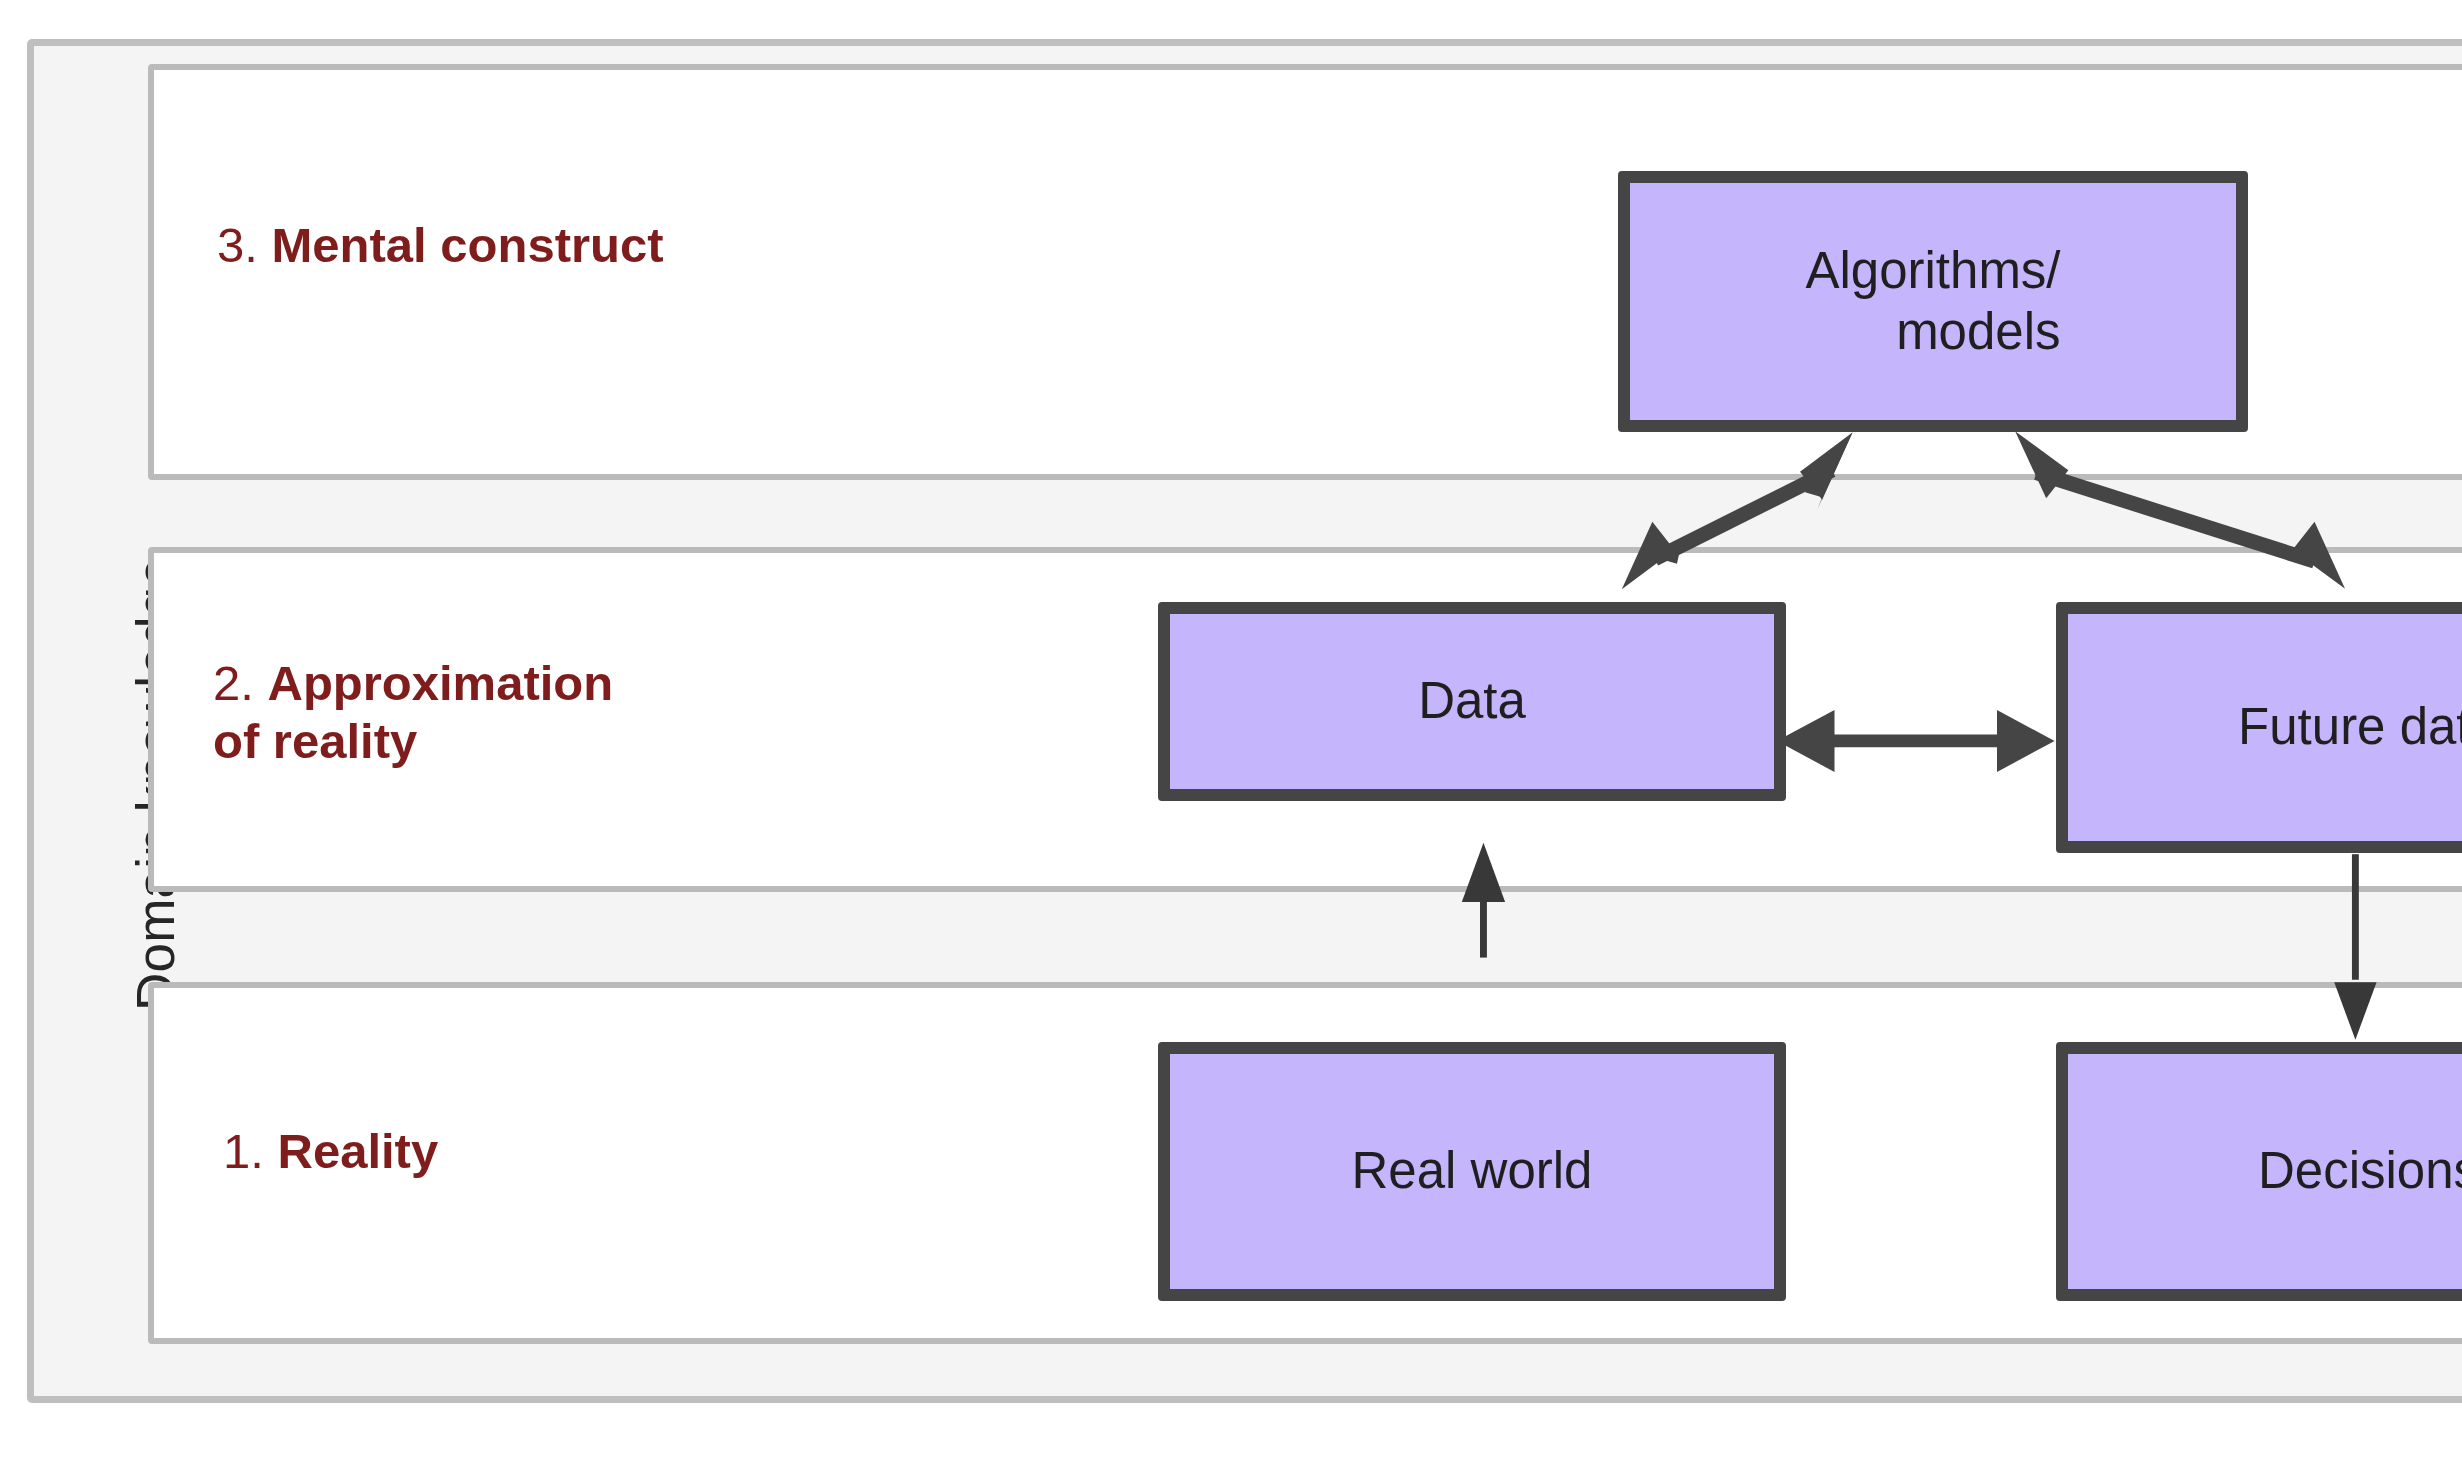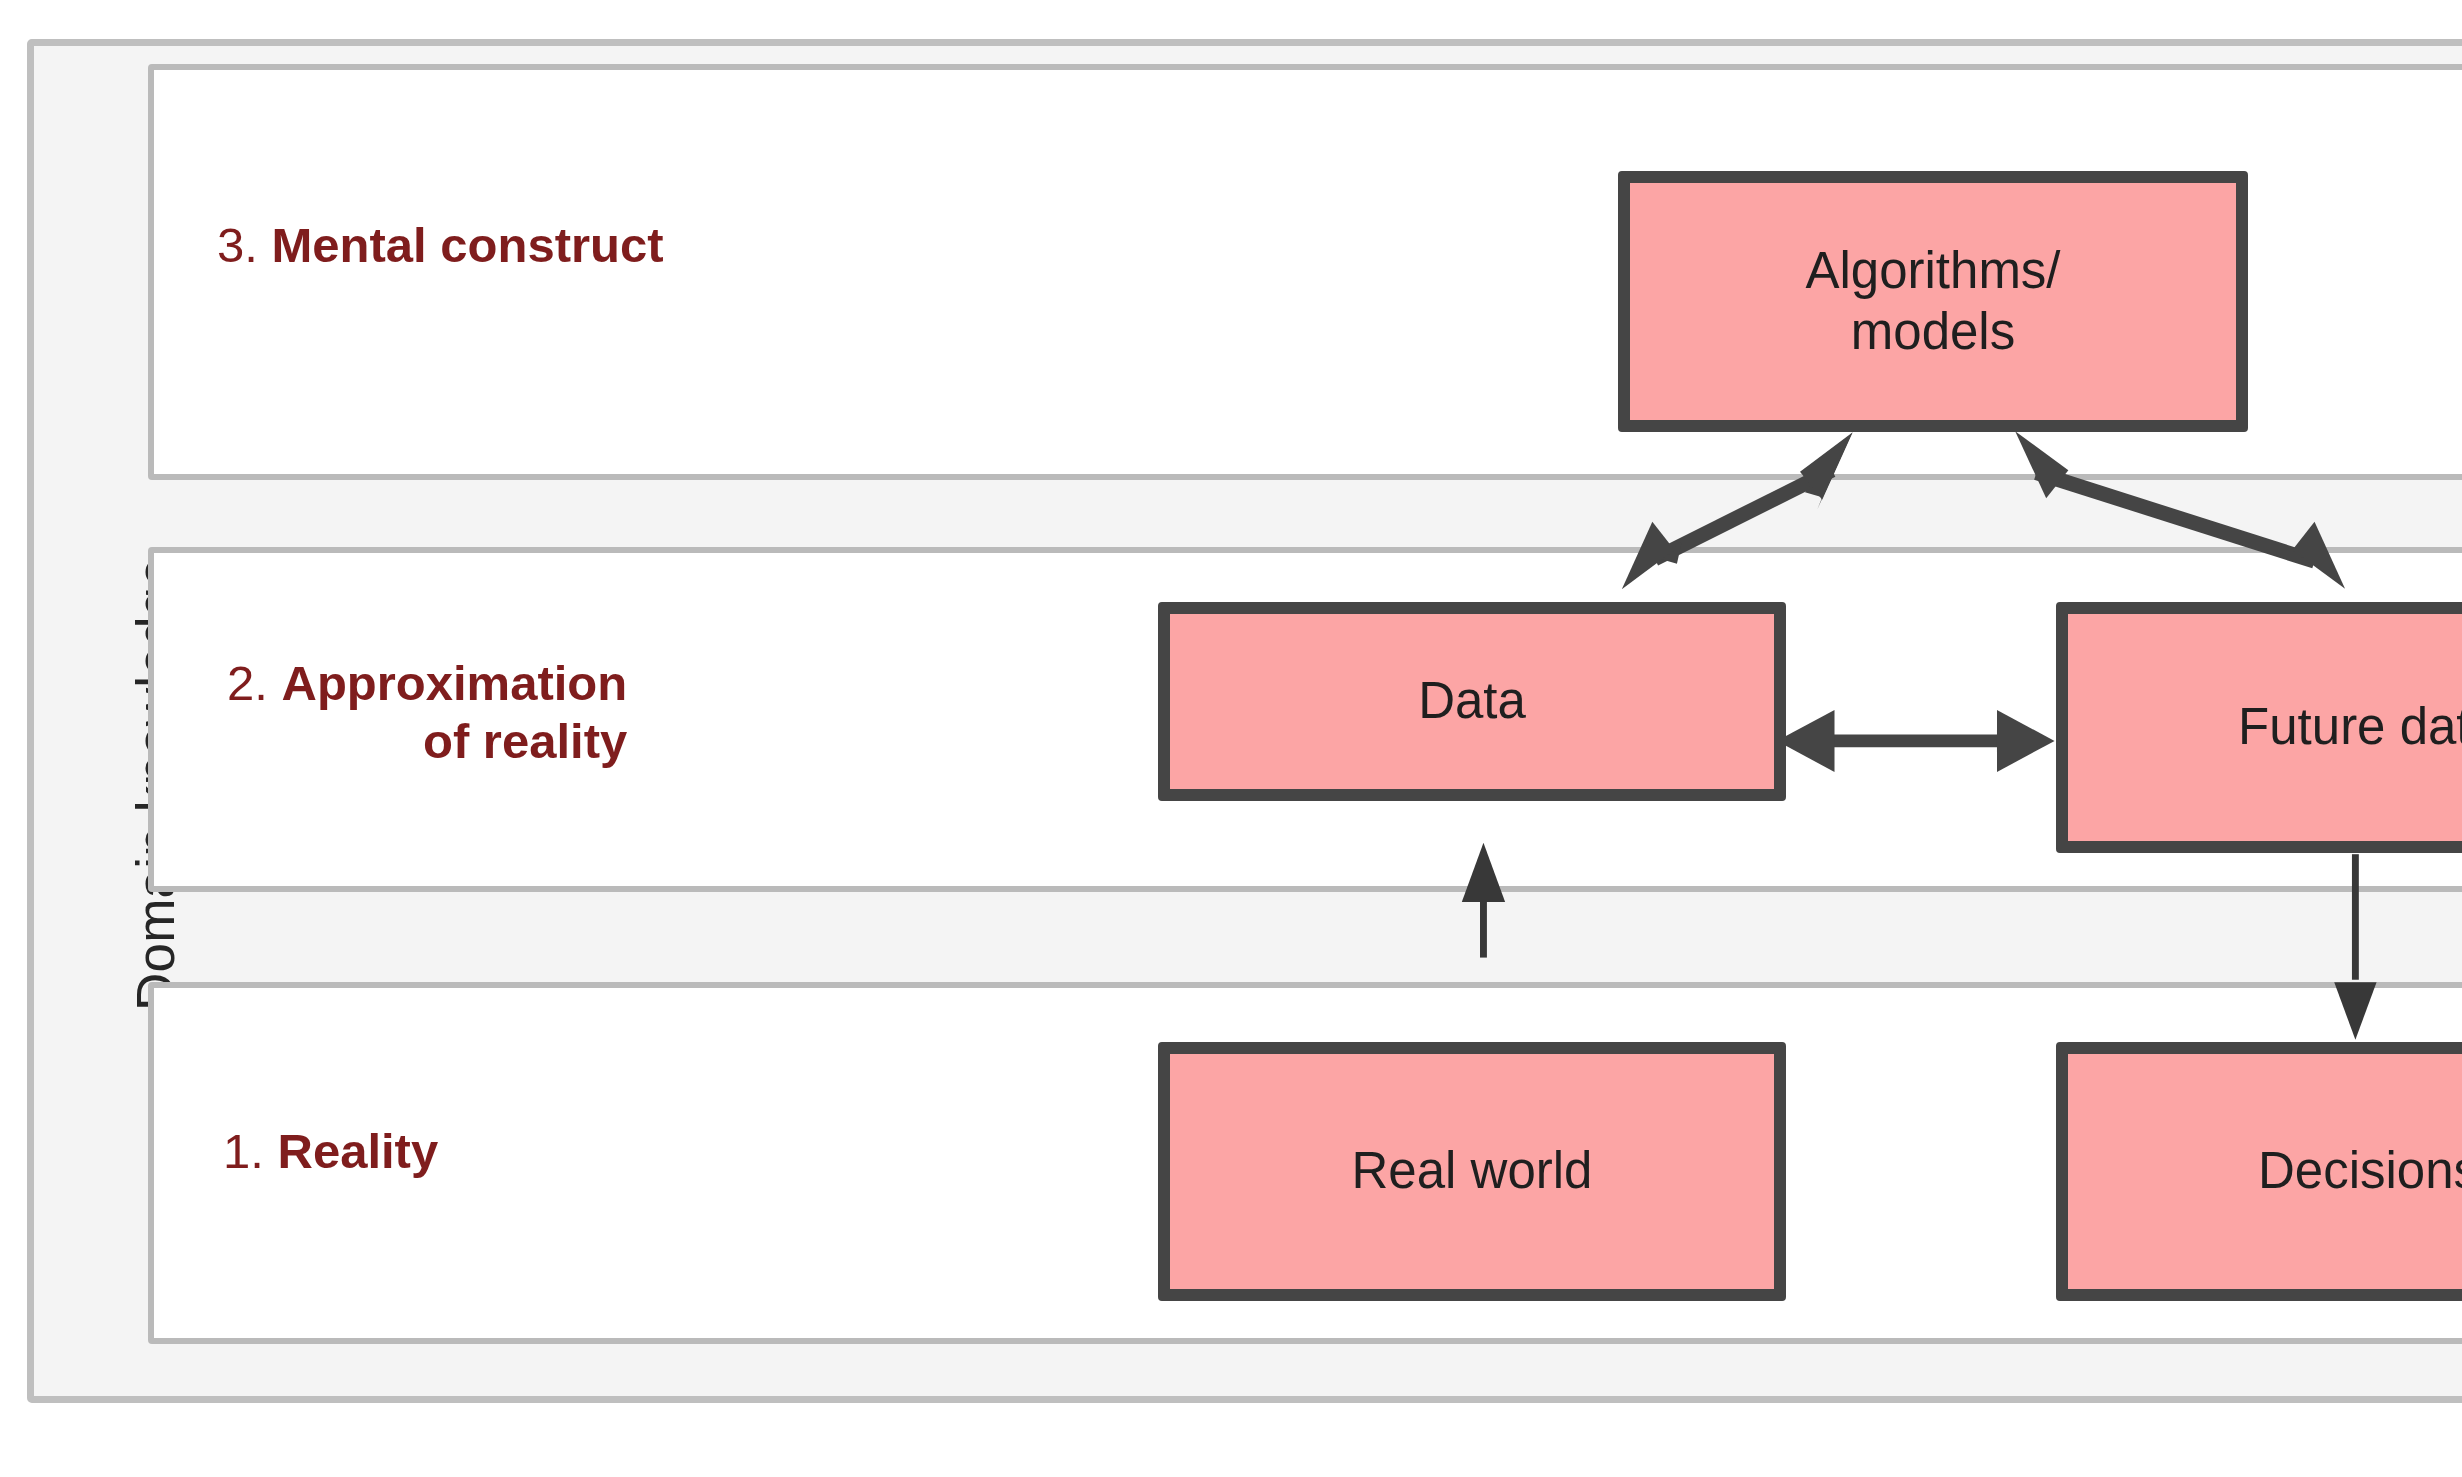--- a/index.html
+++ b/index.html
@@ -51,34 +51,34 @@
     position:absolute;
     color:#7f1d1d;
     font-size:49px;
     line-height:1.18;
     white-space:pre-line;
   }
   .band-label .num{ font-weight:400; }
   .band-label .name{ font-weight:700; }
 
   #label-3{ left:217px; top:217px; }
-  #label-2{ left:227px; top:655px;text-align:right; }
+  #label-2{ left:213px; top:655px; }
   #label-1{ left:223px; top:1123px; }
 
   
   .node{
     position:absolute;
     box-sizing:border-box;
     border:12.8px solid #454545;
     border-radius:3.9px;
-    background:#fca5a5;
+    background:#c4b5fd;
     display:flex;
     align-items:center;
     justify-content:center;
-    text-align:center;
+    text-align:right;
     color:#1f1f1f;
     font-size:51px;
     line-height:1.18;
     white-space:pre-line;
     z-index:5;
   }
 
   #node-algorithms { left:1618px; top:171px;  width:630px; height:261px; }
   #node-data       { left:1158px; top:602px; width:628px; height:199px; }
   #node-future     { left:2056px; top:602px; width:625px; height:251px; }

